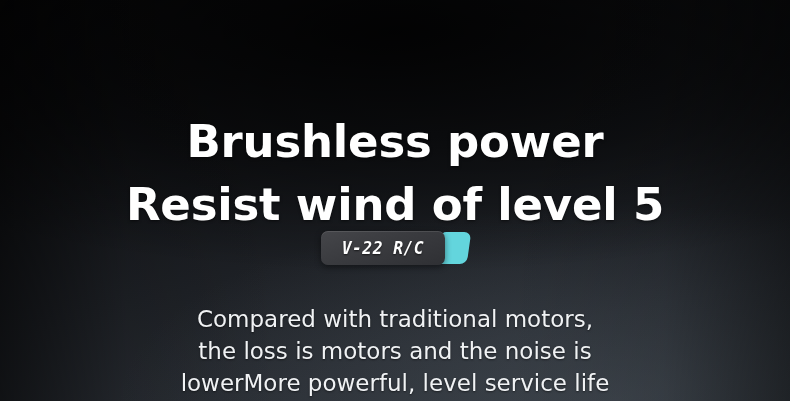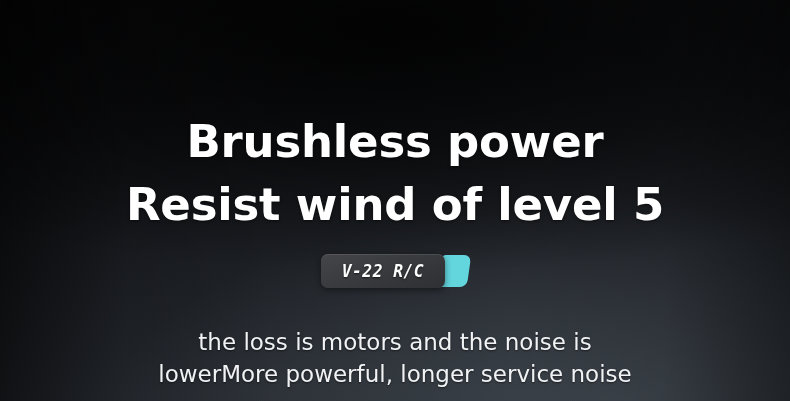--- a/index.html
+++ b/index.html
@@ -48,21 +48,20 @@
     white-space: nowrap;
     text-shadow: 0 1px 3px rgba(0,0,0,0.55);
   }
   .headline.line2 {
     margin-top: 11px;
   }
 
   
   #badge-wrap {
     position: relative;
-    margin-top: 23px;
     height: 50px;
     width: 148px;
     display: flex;
     align-items: center;
   }
   #badge-accent {
     position: absolute;
     right: 0;
     top: 1px;
     width: 30px;
@@ -122,18 +121,19 @@
     <div class="headline line2">Resist wind of level 5</div>
 
     <div id="badge-wrap">
       <div id="badge-accent"></div>
       <div id="badge-plate">
         <span id="badge-text">V-22 R/C</span>
       </div>
     </div>
 
     <div id="subtitle">
+      <div>Compared with traditional motors,</div>
       <div>the loss is motors and the noise is</div>
-      <div>lowerMore powerful, longer service noise</div>
+      <div>lowerMore powerful, level service life</div>
     </div>
 
   </div>
 </div>
 
 </body></html>

